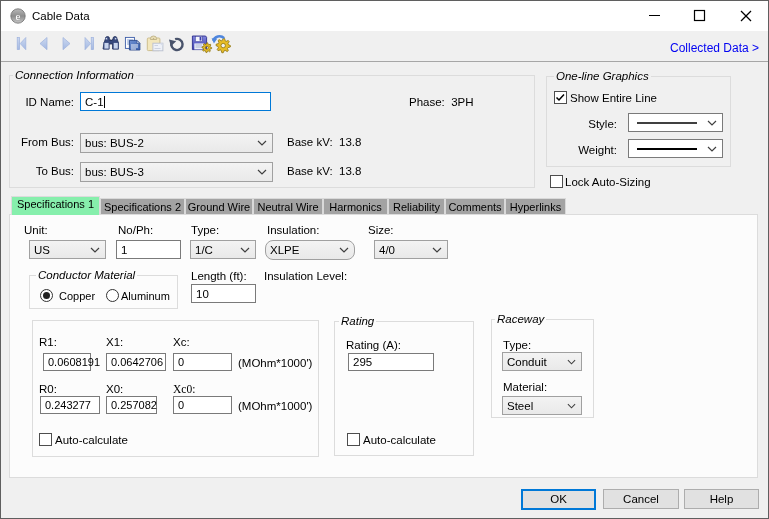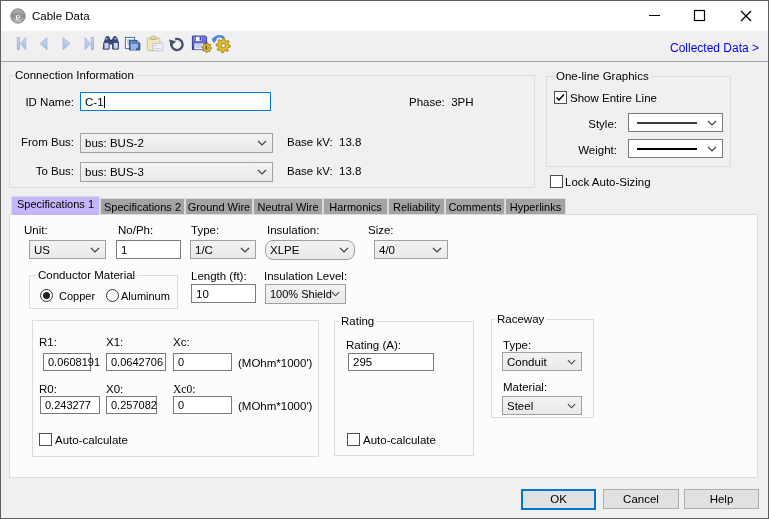--- a/index.html
+++ b/index.html
@@ -7,21 +7,21 @@
 body { font-family:"Liberation Sans", sans-serif; font-size:11.5px; color:#000; }
 #win { position:relative; width:769px; height:519px; background:#f0f0f0; border:1px solid #5f5f5f; overflow:hidden; }
 .abs { position:absolute; }
 .lbl { position:absolute; white-space:nowrap; line-height:13px; font-size:11.5px; }
 
 #titlebar { position:absolute; left:0; top:0; width:767px; height:30px; background:#ffffff; }
 
 #toolbar { position:absolute; left:0; top:30px; width:767px; height:31px; background:#f0f0f0; border-bottom:1px solid #a6a6a6; }
 
 .group { position:absolute; border:1px solid #dcdcdc; }
-.glabel { position:absolute; line-height:12px; padding:0 2px; white-space:nowrap; }
+.glabel { position:absolute; line-height:12px; padding:0 2px; white-space:nowrap;font-style:italic; }
 
 .combo { position:absolute; background:linear-gradient(#f3f3f3,#e9e9e9); border:1px solid #a0a0a0; }
 .combo .ct { position:absolute; left:4px; top:50%; transform:translateY(-50%); white-space:nowrap; font-size:11.5px; }
 .combo svg.chev { position:absolute; right:5px; top:50%; transform:translateY(-50%); }
 
 .tbox { position:absolute; background:#fff; border:1px solid #7a7a7a; }
 .tbox .tt { position:absolute; left:4px; top:50%; transform:translateY(-50%); white-space:nowrap; }
 
 .cb { position:absolute; width:13px; height:13px; background:#fff; border:1px solid #4d4d4d; }
 
@@ -202,21 +202,21 @@
   <div class="lbl" style="left:564px; top:175px;">Lock Auto-Sizing</div>
 
   <div class="abs" style="left:8px; top:213px; width:749px; height:264px; background:#fcfcfc; border:1px solid #dcdcdc;"></div>
   <div class="tab" style="left:99px; width:85px;">Specifications 2</div>
   <div class="tab" style="left:184px; width:68px;">Ground Wire</div>
   <div class="tab" style="left:252px; width:70px;">Neutral Wire</div>
   <div class="tab" style="left:322px; width:65px;">Harmonics</div>
   <div class="tab" style="left:387px; width:57px;">Reliability</div>
   <div class="tab" style="left:444px; width:60px;">Comments</div>
   <div class="tab" style="left:504px; width:61px;">Hyperlinks</div>
-  <div class="tab" style="left:10px; top:195px; width:89px; height:19px; background:#c4b5fd; border-color:#dcdcdc; line-height:15px;">Specifications 1</div>
+  <div class="tab" style="left:10px; top:195px; width:89px; height:19px; background:#86efac; border-color:#dcdcdc; line-height:15px;">Specifications 1</div>
 
   <div class="lbl" style="left:23px; top:223px;">Unit:</div>
   <div class="combo" style="left:28px; top:239px; width:77px; height:19px;">
       <span class="ct">US</span>
       <svg class="chev" width="10" height="6" viewBox="0 0 10 6">
         <path d="M1 1 L5 5 L9 1" fill="none" stroke="#404040" stroke-width="1.2"></path>
       </svg>
     </div>
   <div class="lbl" style="left:117px; top:223px;">No/Ph:</div>
   <div class="tbox" style="left:115px; top:239px; width:65px; height:19px;">
@@ -249,26 +249,20 @@
   <div class="radio sel" style="left:39px; top:288px;"></div>
   <div class="lbl" style="left:58px; top:289px; font-size:11px;">Copper</div>
   <div class="radio" style="left:105px; top:288px;"></div>
   <div class="lbl" style="left:120px; top:289px; font-size:11px;">Aluminum</div>
 
   <div class="lbl" style="left:190px; top:269px;">Length (ft):</div>
   <div class="tbox" style="left:190px; top:283px; width:65px; height:19px;">
       <span class="tt">10</span>
     </div>
   <div class="lbl" style="left:263px; top:269px;">Insulation Level:</div>
-  <div class="combo" style="left:264px; top:283px; width:81px; height:20px;">
-      <span class="ct" style="font-size:11px;">100% Shield</span>
-      <svg class="chev" width="9" height="6" viewBox="0 0 10 6">
-        <path d="M1 1 L5 5 L9 1" fill="none" stroke="#404040" stroke-width="1.2"></path>
-      </svg>
-    </div>
 
   <div class="group" style="left:31px; top:319px; width:287px; height:137px;"></div>
   <div class="lbl" style="left:38px; top:335px;">R1:</div>
   <div class="lbl" style="left:105px; top:335px;">X1:</div>
   <div class="lbl" style="left:172px; top:335px;">Xc:</div>
   <div class="tbox" style="left:42px; top:352px; width:48px; height:18px;padding-left:14px;">
       <span class="tt" style="font-size:11px;">0.0608191</span>
     </div>
   <div class="tbox" style="left:105px; top:352px; width:60px; height:18px;">
       <span class="tt" style="font-size:11px;">0.0642706</span>

